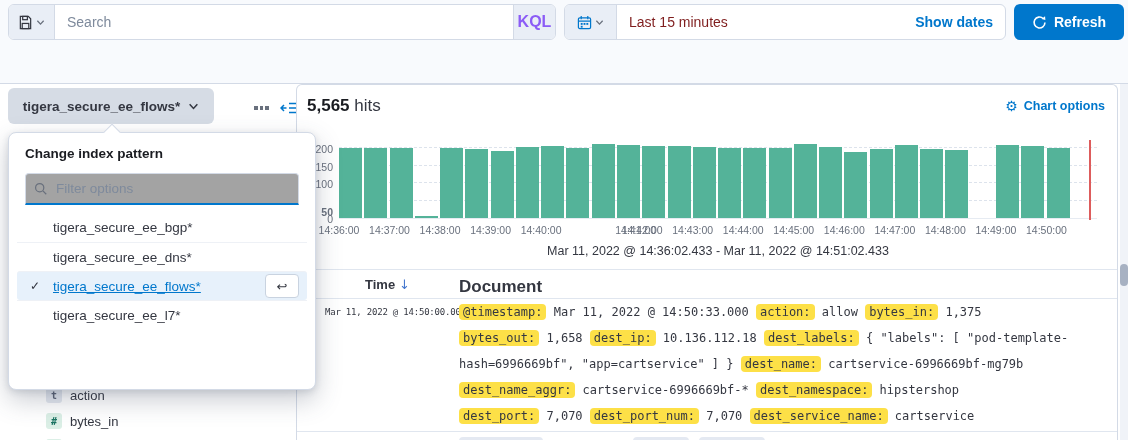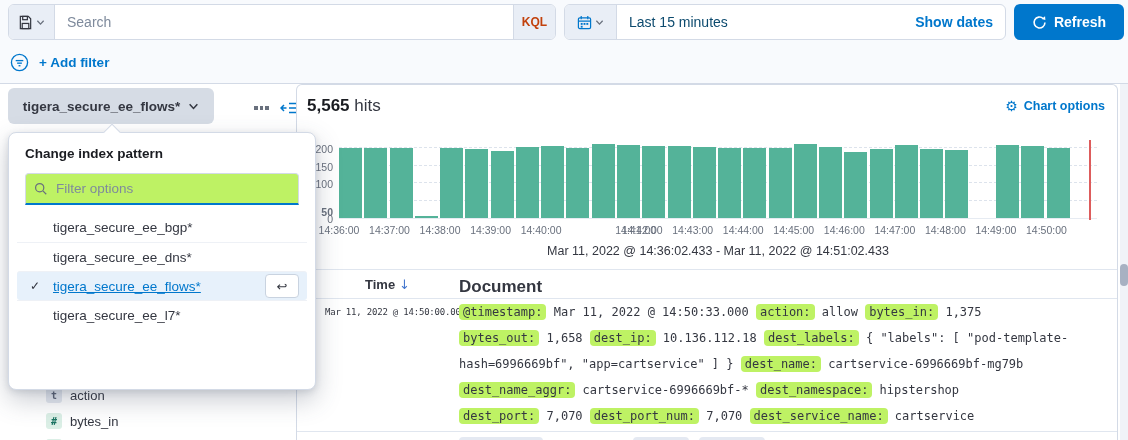--- a/index.html
+++ b/index.html
@@ -7,25 +7,25 @@
   body { font-family:"Liberation Sans", sans-serif; background:#fff; color:#343741; overflow:hidden; position:relative; }
   .abs { position:absolute; }
 
   
   #topbar { left:0; top:0; width:1128px; height:84px; background:#f8fafd; border-bottom:1px solid #d3dae6; }
   .ctl-group { position:absolute; top:4px; height:36px; background:#fff; border:1px solid #d3dae6; border-radius:6px; display:flex; align-items:stretch; overflow:hidden; }
   #search-group { left:8px; width:548px; }
   #date-group { left:564px; width:442px; }
   .addon { background:#e9eef6; display:flex; align-items:center; justify-content:center; gap:3px; }
   .addon-left { border-right:1px solid #d3dae6; width:46px; }
-  .addon-right { border-left:1px solid #d3dae6; width:42px; font-weight:bold; font-size:12px; color:#c2410c;margin-left:12px; }
+  .addon-right { border-left:1px solid #d3dae6; width:42px; font-weight:bold; font-size:16px; color:#8b5cf6;margin-left:12px; }
   .cal-addon { width:52px; border-right:1px solid #d3dae6; }
   #search-input { flex:1; border:0; outline:none; padding:0 12px; font-size:14px; font-family:"Liberation Sans",sans-serif; color:#343741; background:transparent; }
   #search-input::placeholder, #filter-input::placeholder { color:#7e8a9c; opacity:1; }
-  .time-range-text { font-size:14px; color:#0c4a6e; display:flex; align-items:center; padding-left:12px; }
+  .time-range-text { font-size:14px; color:#7f1d1d; display:flex; align-items:center; padding-left:12px; }
   .show-dates { margin-left:auto; display:flex; align-items:center; padding-right:12px; font-size:14px; font-weight:600; color:#0077cc; cursor:pointer; }
   #refresh-btn { left:1014px; top:4px; width:110px; height:36px; background:#0077cc; border-radius:6px; color:#fff; font-weight:700; font-size:14px; display:flex; align-items:center; justify-content:center; gap:7px; cursor:pointer; }
   #filter-row { left:10px; top:50px; height:24px; display:flex; align-items:center; gap:10px; }
   .add-filter { font-size:13.5px; font-weight:600; color:#0077cc; cursor:pointer; }
 
   
   #ip-button { left:8px; top:88px; width:206px; height:36px; background:#d6dce5; border-radius:6px; display:flex; align-items:center; justify-content:center; gap:8px; cursor:pointer; }
   #ip-button .lbl { font-size:13.5px; font-weight:700; color:#343741; }
   #boxes-icon { left:254px; top:102px; width:16px; height:12px; display:flex; gap:2px; align-items:center; }
   #boxes-icon i { width:3.5px; height:3.5px; background:#69707d; display:block; }
@@ -36,21 +36,21 @@
   .fbadge.num { background:#dbefe6; color:#1b7462; }
   .fbadge.str { background:#e3e7ef; color:#596173; }
   .field-item .flabel { font-size:13px; color:#343741; }
 
   
   #popover { left:8px; top:132px; width:308px; height:258px; background:#fff; border:1px solid #d3dae6; border-radius:8px; z-index:20; box-shadow:0 10px 26px rgba(60,72,94,.28), 0 2px 6px rgba(60,72,94,.15); }
   #popover-arrow { left:97px; top:-7px; width:12px; height:12px; background:#fff; border-left:1px solid #d3dae6; border-top:1px solid #d3dae6; transform:rotate(45deg); }
   #popover-title { padding:13px 16px 8px; font-size:13.5px; font-weight:700; color:#1a1c21; }
   #ip-search { margin:4px 16px 0; position:relative; height:32px; }
   #ip-search svg { position:absolute; left:9px; top:9px; }
-  #filter-input { width:100%; height:100%; border:1px solid #d3dae6; border-bottom:2px solid #0077cc; border-radius:4px 4px 0 0; outline:none; padding:0 8px 0 30px; font-size:13.5px; font-family:"Liberation Sans",sans-serif; background:#bef264; color:#343741; }
+  #filter-input { width:100%; height:100%; border:1px solid #d3dae6; border-bottom:2px solid #0077cc; border-radius:4px 4px 0 0; outline:none; padding:0 8px 0 30px; font-size:13.5px; font-family:"Liberation Sans",sans-serif; background:#a3a3a3; color:#343741; }
   #ip-list { margin-top:8px; padding:0 8px; }
   .ip-row { height:29px; display:flex; align-items:center; cursor:pointer; }
   .ip-row + .ip-row { border-top:1px solid #eef1f6; }
   .ip-row.selected { background:#e7f1fb; border-radius:3px; }
   .ip-check { width:36px; text-align:center; font-size:12px; color:#343741; }
   .ip-label { font-size:13.5px; color:#343741; }
   .ip-row.selected .ip-label { color:#0077cc; text-decoration:underline; }
   .return-key { margin-left:auto; margin-right:8px; width:34px; height:24px; border:1px solid #c9d3e0; border-radius:4px; background:#fff; display:flex; align-items:center; justify-content:center; font-size:13px; color:#343741; font-family:"DejaVu Sans",sans-serif; }
 
   
@@ -68,21 +68,21 @@
   #xlabels { left:42px; top:139px; width:758px; height:14px; }
   #xlabels div { position:absolute; width:56px; text-align:center; font-size:10.5px; color:#69707d; white-space:nowrap; }
   #subtitle { left:42px; top:159px; width:758px; text-align:center; font-size:12.5px; color:#343741; }
   .hdivider { left:0; right:0; border-top:1px solid #e0e6ef; }
   #th-time { left:28px; top:192px; font-size:13px; font-weight:700; color:#343741;margin-left:40px; }
   #th-time .sort { color:#4477ce; font-weight:400; margin-left:4px; font-family:"DejaVu Sans",sans-serif; }
   #th-doc { left:162px; top:192px; font-size:17px; font-weight:700; color:#343741; }
   #row-time { left:28px; top:222px; font-family:"DejaVu Sans Mono",monospace; font-size:9px; color:#343741; letter-spacing:-0.2px; }
   #doc-lines { left:162px; top:214px; width:648px; font-family:"DejaVu Sans Mono",monospace; font-size:12px; color:#343741; overflow:hidden; }
   .doc-line { white-space:pre; line-height:26px; height:26px; }
-  .doc-field { background:#bef264; border-radius:4px; padding:1px 4px; }
+  .doc-field { background:#fde047; border-radius:4px; padding:1px 4px; }
   .partial-badge { position:absolute; top:352px; height:16px; background:#e4e9f2; border-radius:4px; }
 
   
   #scroll-track { left:1120px; top:84px; width:8px; height:356px; background:#f0f3f8; }
   #scroll-thumb { left:1120px; top:264px; width:8px; height:22px; background:#a7b1c2; border-radius:4px; }
 </style>
 </head>
 <body>
 
 <div class="abs" id="topbar">
@@ -128,29 +128,20 @@
   </div>
 
   <div class="abs" id="refresh-btn">
     <svg width="15" height="15" viewBox="0 0 16 16">
         <path d="M13.8 8a5.8 5.8 0 1 1-1.9-4.3" fill="none" stroke="#fff" stroke-width="1.7"></path>
         <polygon points="13.9,1.2 14.3,5.4 10.2,4.3" fill="#fff"></polygon>
       </svg>
     <span>Refresh</span>
   </div>
 
-  <div class="abs" id="filter-row">
-    <svg width="19" height="19" viewBox="0 0 20 20">
-        <circle cx="10" cy="10" r="8.5" fill="none" stroke="#0077cc" stroke-width="1.4"></circle>
-        <line x1="6" y1="8" x2="14" y2="8" stroke="#0077cc" stroke-width="1.4"></line>
-        <line x1="7.5" y1="10.7" x2="12.5" y2="10.7" stroke="#0077cc" stroke-width="1.4"></line>
-        <line x1="9" y1="13.4" x2="11" y2="13.4" stroke="#0077cc" stroke-width="1.4"></line>
-      </svg>
-    <span class="add-filter">+ Add filter</span>
-  </div>
 </div>
 
 <div class="abs" id="ip-button">
   <span class="lbl">tigera_secure_ee_flows*</span>
   <svg width="11" height="11" viewBox="0 0 10 10">
       <polyline points="1.5,3 5,6.8 8.5,3" fill="none" stroke="#343741" stroke-width="1.4"></polyline>
     </svg>
 </div>
 <div class="abs" id="boxes-icon">
     <i></i>

